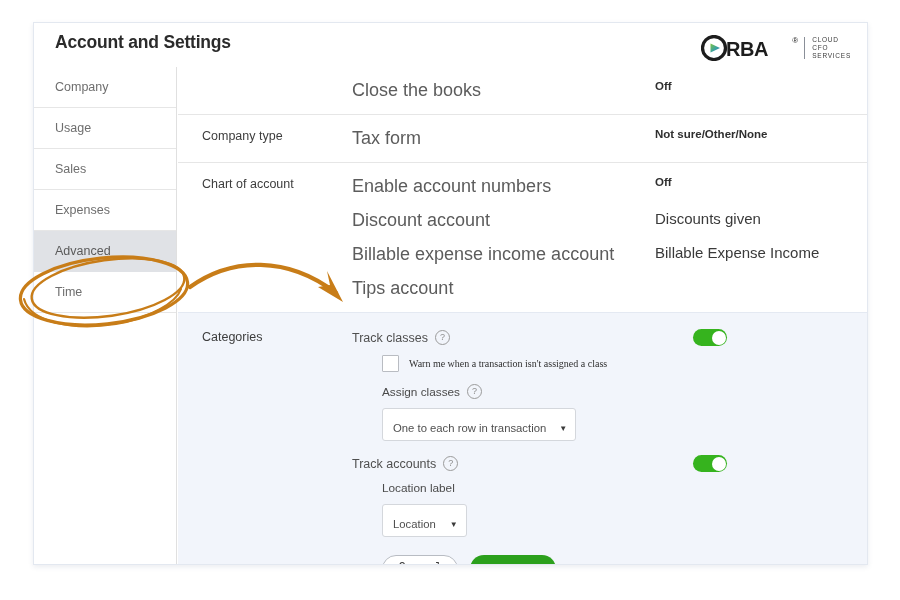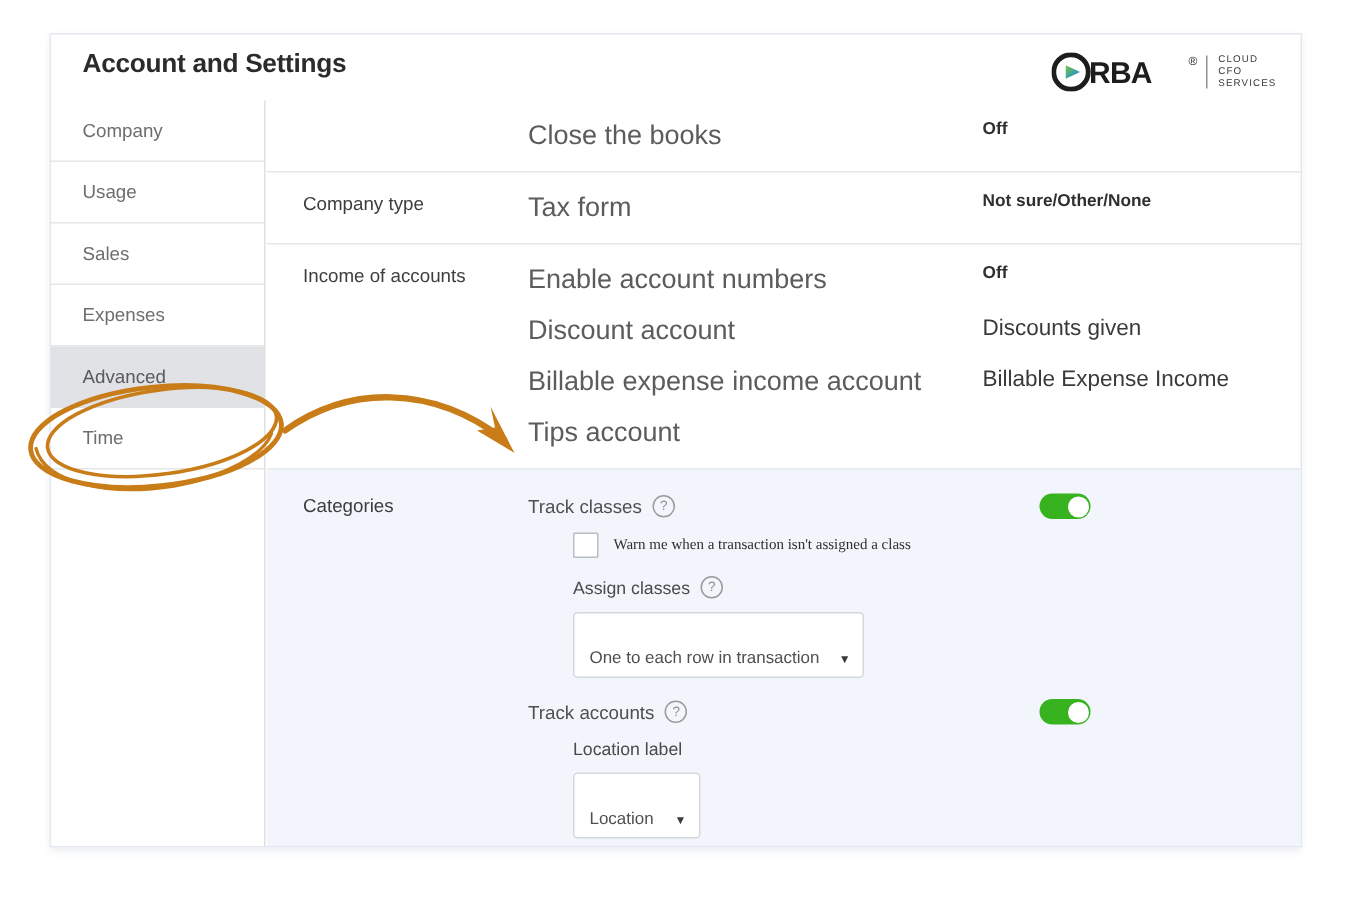--- a/index.html
+++ b/index.html
@@ -233,21 +233,21 @@
   }
 
   .select {
     margin: 0 0 14px 30px;
     background: #ffffff;
     border: 1px solid #d4d7dc;
     border-radius: 3px;
     height: 24px;
     display: inline-flex;
     align-items: center;
-    padding: 18px 8px 0 10px;
+    padding: 7px 8px 0 10px;
     font-size: 11.3px;
     color: #4f4f4f;
     cursor: pointer;
   }
   .select .caret {
     margin-left: 13px;
     font-size: 8px;
     color: #3a3a3a;
   }
   .select.narrow .caret { margin-left: 14px; }
@@ -354,21 +354,21 @@
           <div class="row">
             <div class="row-name">Tax form</div>
             <div class="row-val">Not sure/Other/None</div>
           </div>
         </div>
       </div>
     </div>
 
     <div class="sec noborder">
       <div class="sec-inner">
-        <div class="sec-label">Income of accounts</div>
+        <div class="sec-label">Chart of account</div>
         <div class="sec-rows">
           <div class="row">
             <div class="row-name">Enable account numbers</div>
             <div class="row-val">Off</div>
           </div>
           <div class="row">
             <div class="row-name">Discount account</div>
             <div class="row-val normal">Discounts given</div>
           </div>
           <div class="row">

